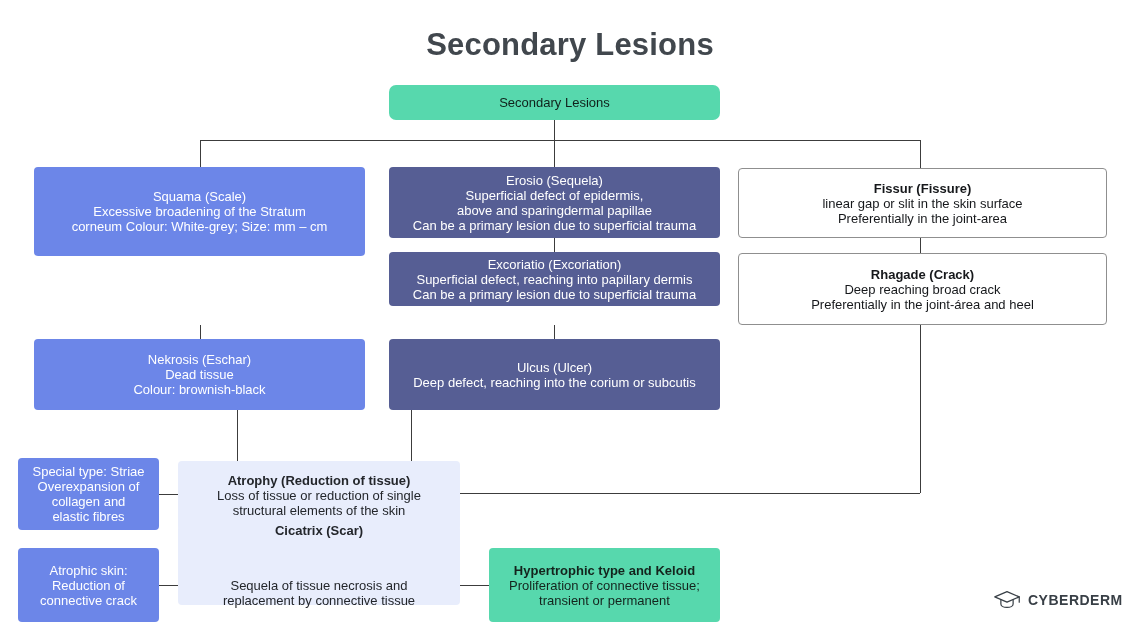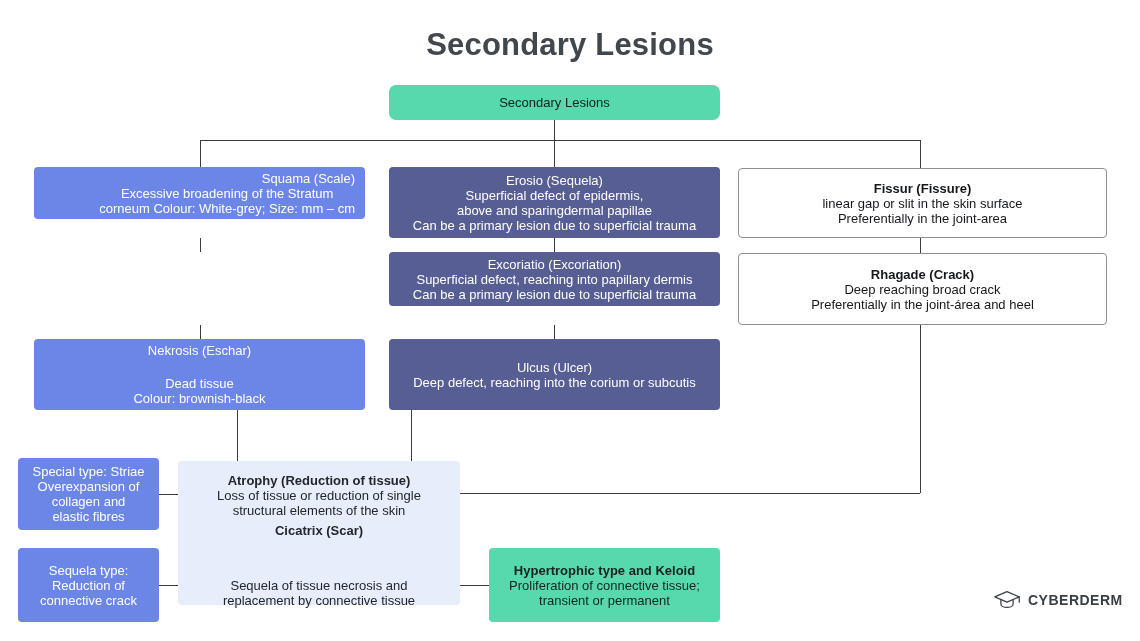--- a/index.html
+++ b/index.html
@@ -86,26 +86,26 @@
   <div class="vline" style="left:920px; top:238px; height:15px;"></div>
   <div class="vline" style="left:237px; top:410px; height:51px;"></div>
   <div class="vline" style="left:411px; top:410px; height:51px;"></div>
   <div class="vline" style="left:920px; top:325px; height:168px;"></div>
   <div class="hline" style="left:460px; top:493px; width:460px;"></div>
   <div class="hline" style="left:159px; top:494px; width:19px;"></div>
   <div class="vline" style="left:319px; top:530px; height:21px;"></div>
   <div class="hline" style="left:159px; top:585px; width:19px;"></div>
   <div class="hline" style="left:460px; top:585px; width:29px;"></div>
 
-  <div class="node blue" style="left:34px; top:167px; width:331px; height:52px;align-items:flex-end;">
+  <div class="node blue" style="left:34px; top:167px; width:331px; height:89px;">
     <div class="node-title">Squama (Scale)</div>
     <div class="node-body">Excessive broadening of the Stratum
 corneum Colour: White-grey; Size: mm – cm</div>
   </div>
-  <div class="node blue" style="left:34px; top:339px; width:331px; height:71px;justify-content:space-between;">
+  <div class="node blue" style="left:34px; top:339px; width:331px; height:71px;">
     <div class="node-title">Nekrosis (Eschar)</div>
     <div class="node-body">Dead tissue
 Colour: brownish-black</div>
   </div>
 
   <div class="node slate" style="left:389px; top:167px; width:331px; height:71px;">
     <div class="node-title">Erosio (Sequela)</div>
     <div class="node-body">Superficial defect of epidermis,
 above and sparingdermal papillae
 Can be a primary lesion due to superficial trauma</div>
@@ -136,21 +136,21 @@
     <div class="node-body">Overexpansion of
 collagen and
 elastic fibres</div>
   </div>
   <div class="node lavender" style="left:178px; top:461px; width:282px; height:69px;">
     <div class="node-title">Atrophy (Reduction of tissue)</div>
     <div class="node-body">Loss of tissue or reduction of single
 structural elements of the skin</div>
   </div>
   <div class="node blue" style="left:18px; top:548px; width:141px; height:74px;">
-    <div class="node-title">Sequela type:</div>
+    <div class="node-title">Atrophic skin:</div>
     <div class="node-body">Reduction of
 connective crack</div>
   </div>
   <div class="node lavender" style="left:178px; top:525px; width:282px; height:80px;gap:40px;">
     <div class="node-title">Cicatrix (Scar)</div>
     <div class="node-body">Sequela of tissue necrosis and
 replacement by connective tissue</div>
   </div>
   <div class="node teal" style="left:489px; top:548px; width:231px; height:74px;">
     <div class="node-title">Hypertrophic type and  Keloid</div>

